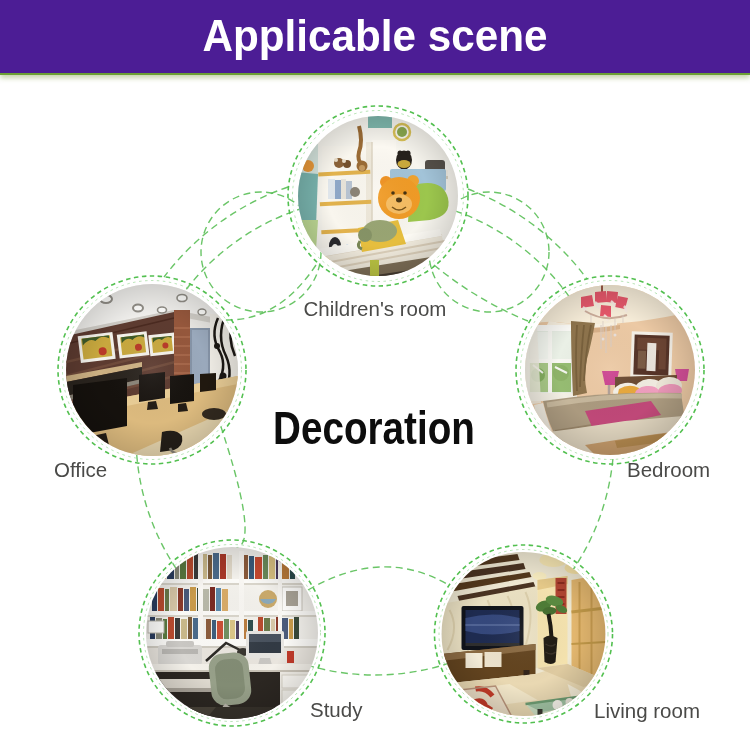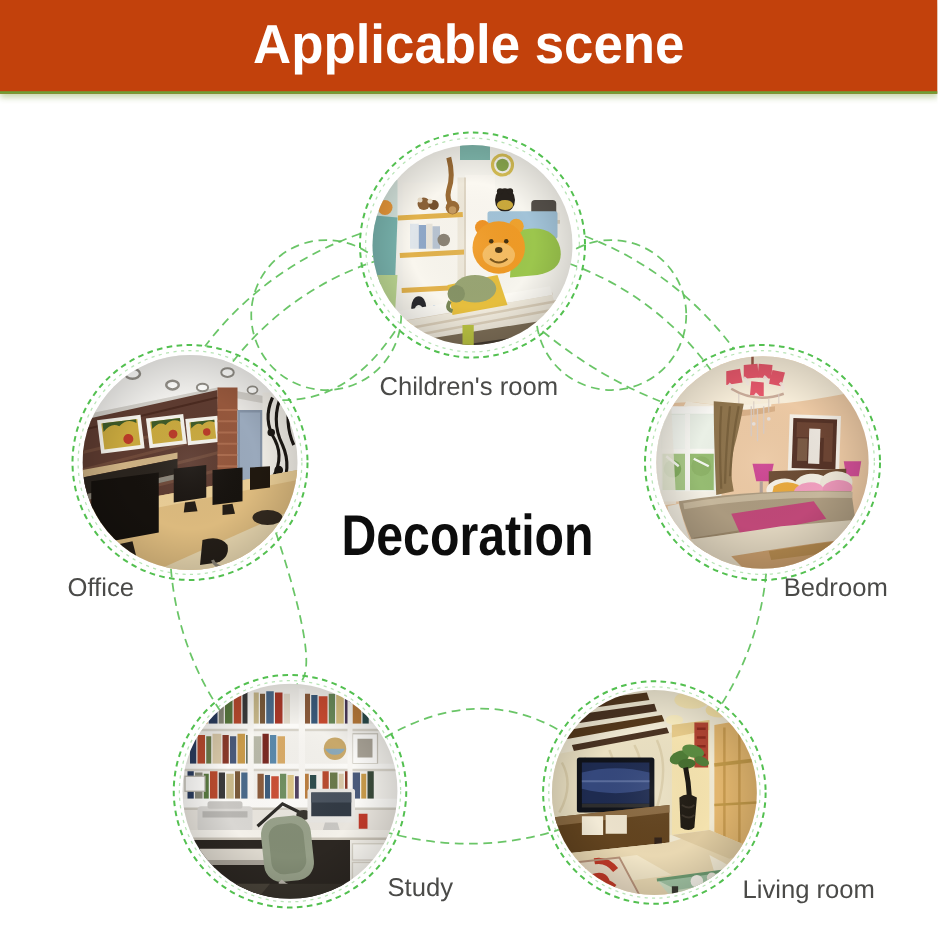--- a/index.html
+++ b/index.html
@@ -1,17 +1,17 @@
 <!DOCTYPE html>
 <html><head>
 <meta charset="utf-8">
 <style>
 html,body{margin:0;padding:0;background:#ffffff;width:750px;height:750px;overflow:hidden;}
 body{font-family:"Liberation Sans",sans-serif;position:relative;}
-#banner{position:absolute;left:0;top:0;width:750px;height:73px;background:#c2410c;border-bottom:2px solid #6da035;box-shadow:0 3px 5px rgba(130,160,70,0.45);}
+#banner{position:absolute;left:0;top:0;width:750px;height:73px;background:#4c1d95;border-bottom:2px solid #6da035;box-shadow:0 3px 5px rgba(130,160,70,0.45);}
 #banner span{display:block;text-align:center;color:#ffffff;font-weight:bold;font-size:44px;letter-spacing:0px;margin-top:11px;transform:scaleX(0.96);}
 </style>
 </head>
 <body>
 
 <div id="banner">
     <span>Applicable scene</span>
   </div>
 <svg width="750" height="750" viewBox="0 0 750 750" style="position:absolute;left:0;top:0;">
 <defs>

